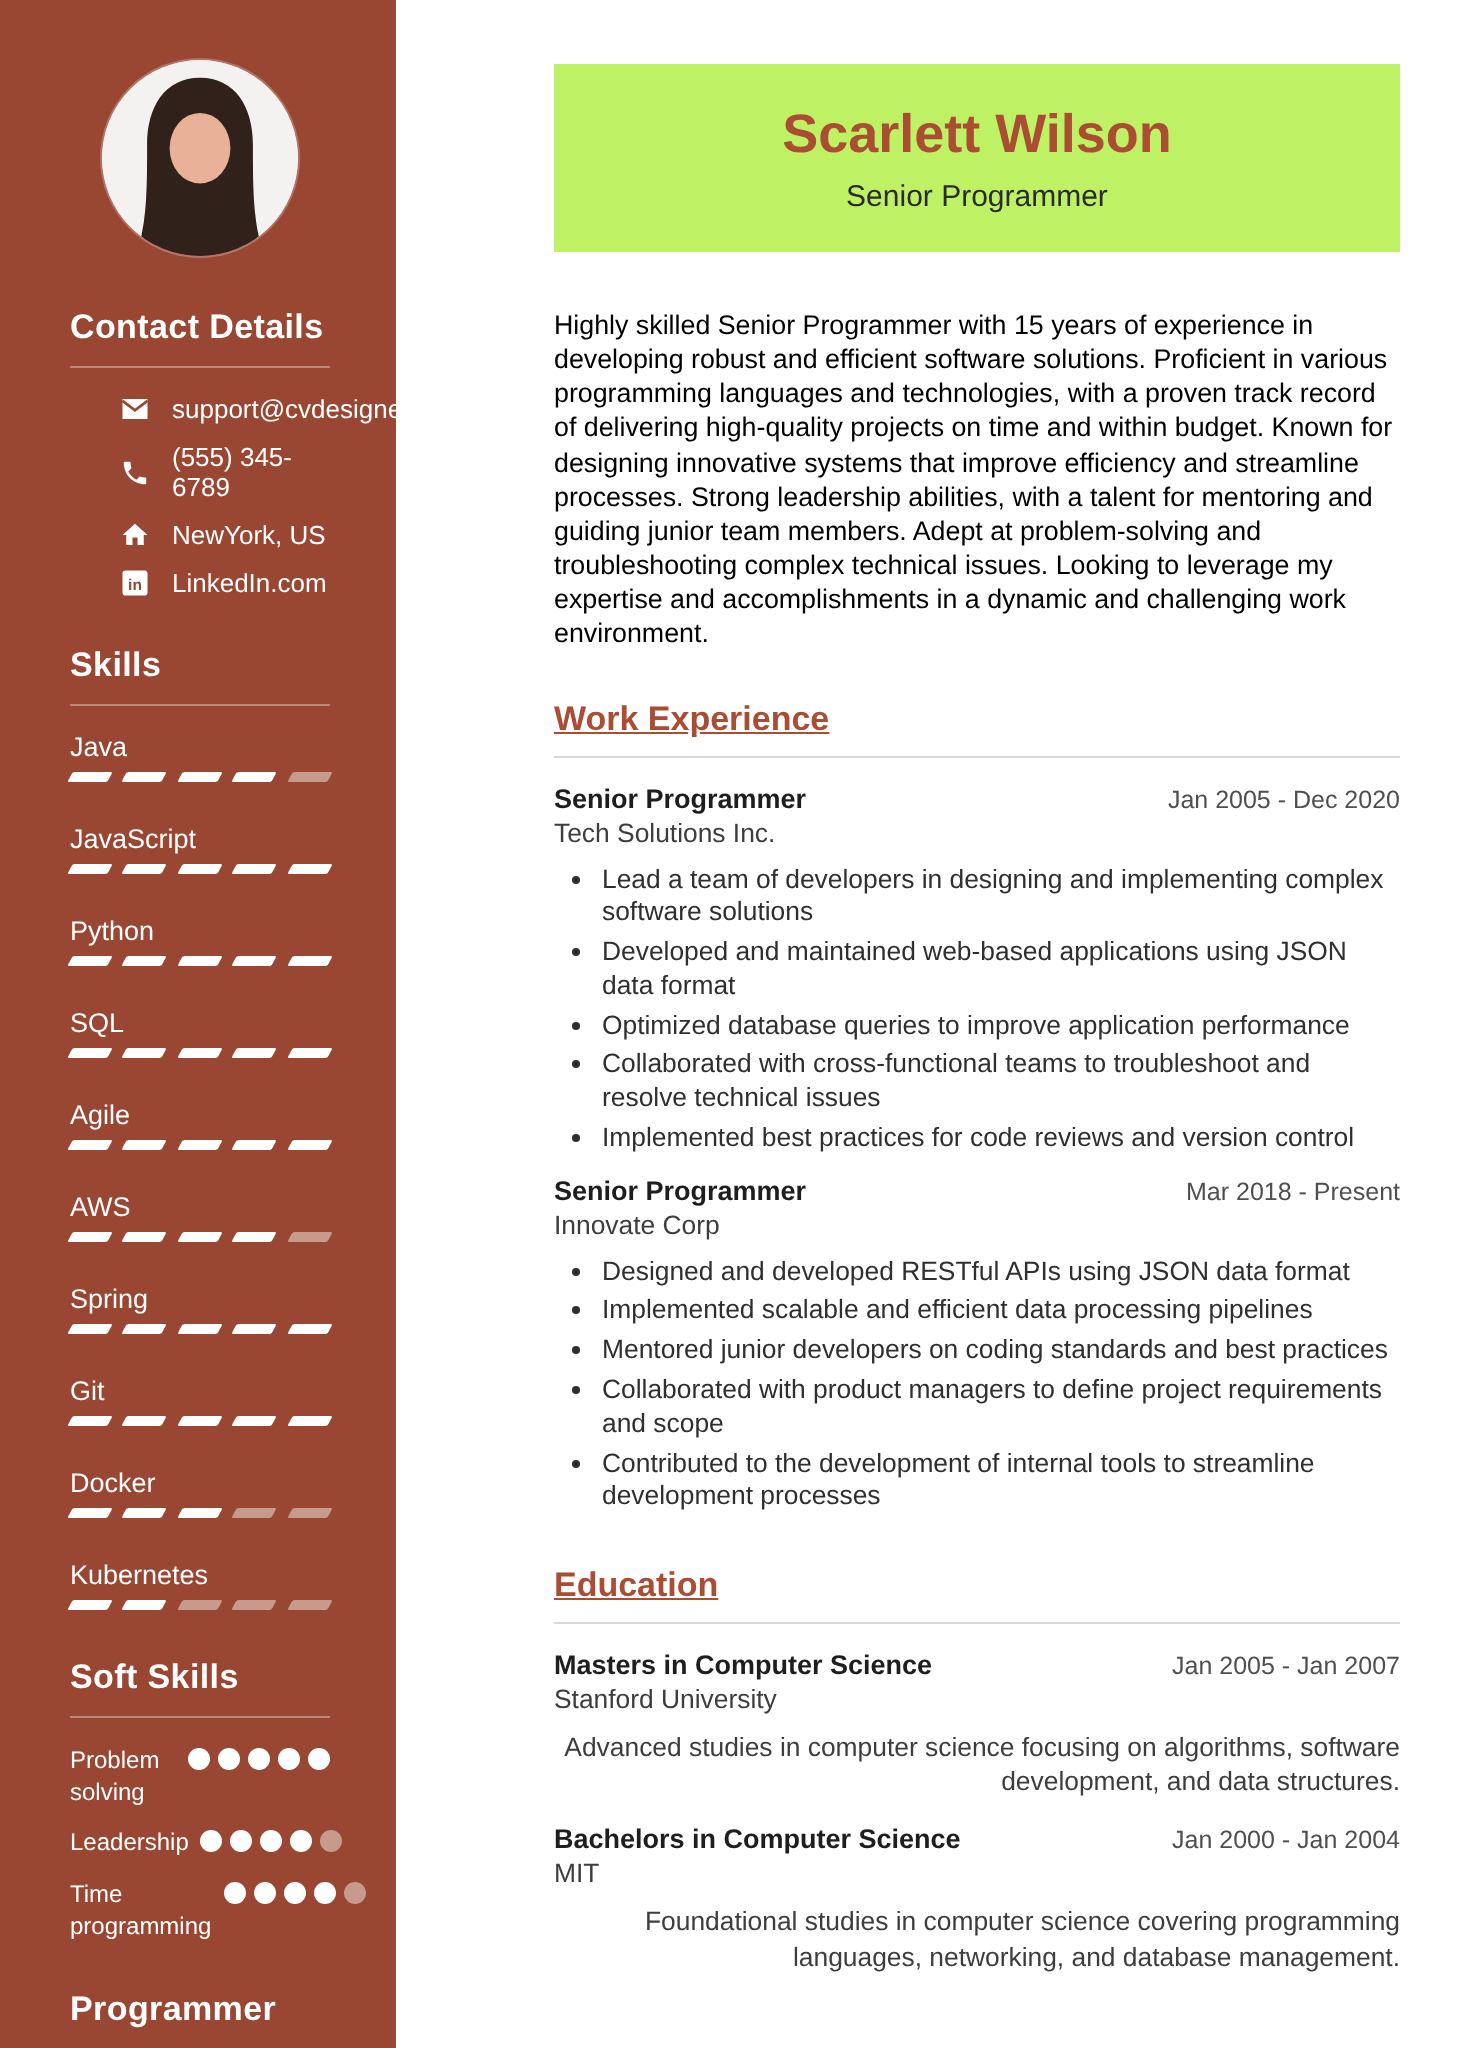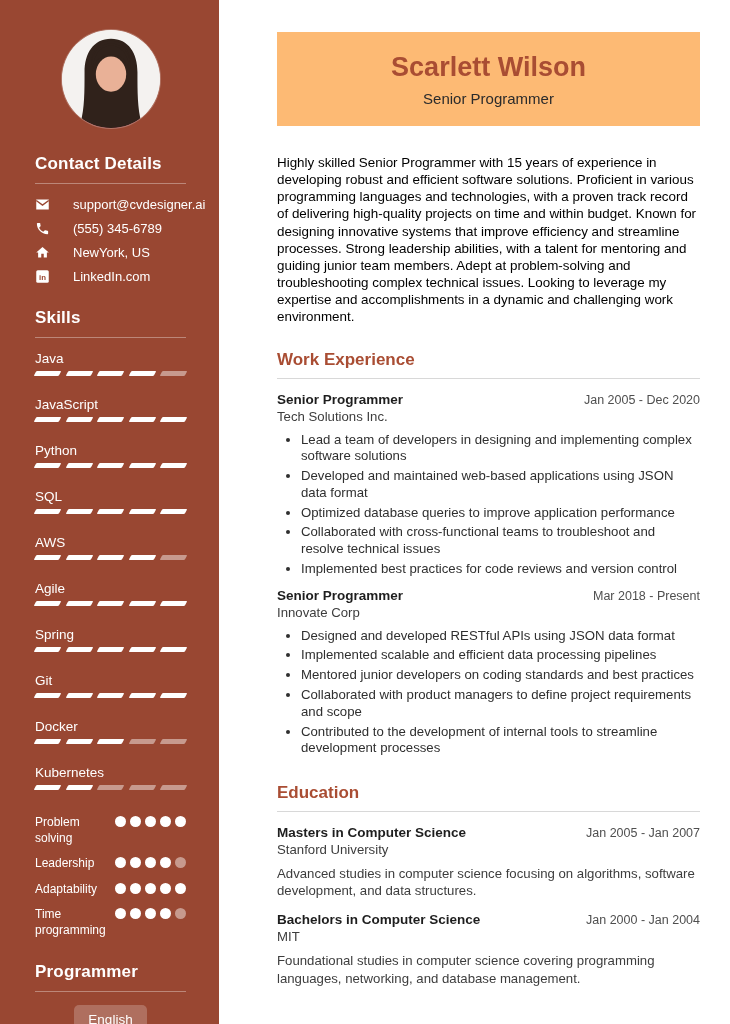--- a/index.html
+++ b/index.html
@@ -5,37 +5,37 @@
   html,body{margin:0;padding:0;}
   body{
     width:730px;height:1024px;overflow:hidden;
     font-family:"Liberation Sans","DejaVu Sans",sans-serif;
     background:#ffffff;
   }
   .page{position:relative;width:730px;height:1024px;background:#fff;overflow:hidden;}
 
   
   .sidebar{
-    position:absolute;left:0;top:0;bottom:0;width:219px;
+    position:absolute;left:0;top:0;bottom:0;width:198px;
     background:#994732;color:#fff;box-sizing:border-box;
     padding:30px 33px 20px 35px;
   }
   .photo{
     width:98px;height:98px;border-radius:50%;overflow:hidden;
     margin:0 auto 26px auto;background:#f4f2f0;
     box-shadow:0 0 0 1px rgba(255,255,255,0.25);
   }
   .photo svg{display:block;width:100%;height:100%;}
   .side-section{margin-bottom:24px;}
   .side-heading{
     font-size:17px;font-weight:bold;letter-spacing:.2px;
     padding-bottom:9px;margin:0 0 13px 0;
     border-bottom:1px solid rgba(255,255,255,0.35);
   }
-  .contact-row{display:flex;align-items:center;gap:23px;margin-bottom:9px;font-size:13px;}
+  .contact-row{display:flex;align-items:center;gap:11px;margin-bottom:9px;font-size:13px;margin-left:25px;}
   .cicon{width:15px;height:15px;flex:0 0 15px;display:inline-flex;}
   .cicon svg{width:15px;height:15px;}
 
   .skill{margin-bottom:21px;}
   .skill-name{font-size:13.5px;margin-bottom:5px;}
   .bar{display:flex;gap:7px;}
   .bar span{height:5px;flex:1;transform:skewX(-28deg);border-radius:1px;}
   .bar span.on{background:#ffffff;}
   .bar span.off{background:rgba(255,255,255,0.45);}
 
@@ -51,41 +51,42 @@
     background:rgba(255,255,255,0.22);border-radius:5px;
     padding:7px 14px;font-size:13.5px;
   }
 
   
   .main{
     position:absolute;left:247px;right:0;top:0;bottom:0;
     box-sizing:border-box;padding:32px 30px 0 30px;
   }
   .name-box{
-    background:#fdba74;text-align:center;
+    background:#bef264;text-align:center;
     padding:20px 10px 19px 10px;margin-bottom:28px;
   }
   .name{font-size:27px;font-weight:bold;color:#a94d33;margin:0 0 7px 0;}
   .job-title-sub{font-size:15px;color:#2b2b2b;margin:0;}
 
   .summary{font-size:13.4px;line-height:1.28;color:#000000;margin:0 0 24px 0;}
 
   .main-heading{
     font-size:17px;font-weight:bold;color:#a94d33;
     padding-bottom:8px;margin:0 0 13px 0;
     border-bottom:1px solid #d8d8d8;
+    text-decoration:underline;
   }
   .entry-head{display:flex;justify-content:space-between;align-items:baseline;}
   .entry-title{font-size:13.5px;font-weight:bold;color:#1e1e1e;}
   .entry-date{font-size:12.5px;color:#4f4f4f;white-space:nowrap;}
   .entry-org{font-size:13.2px;color:#3d3d3d;margin:2px 0 8px 0;}
   ul.bullets{margin:0 0 10px 0;padding-left:24px;}
   ul.bullets li{font-size:13.2px;line-height:1.27;color:#2f2f2f;margin-bottom:3px;}
   ul.bullets li::marker{color:#2f2f2f;}
-  .edu-desc{font-size:13.2px;line-height:1.3;color:#3d3d3d;margin:7px 0 13px 0;}
+  .edu-desc{font-size:13.2px;line-height:1.3;color:#3d3d3d;margin:7px 0 13px 0;text-align:right;}
   .section{margin-bottom:14px;}
   .section.education{margin-top:26px;}
 </style>
 </head>
 <body>
 
 <div class="page">
 
   <aside class="sidebar">
 
@@ -184,42 +185,42 @@
             <div class="bar">
               <span class="on"></span>
               <span class="on"></span>
               <span class="on"></span>
               <span class="on"></span>
               <span class="on"></span>
             </div>
           </div>
 
           <div class="skill">
+            <div class="skill-name">Agile</div>
+            <div class="bar">
+              <span class="on"></span>
+              <span class="on"></span>
+              <span class="on"></span>
+              <span class="on"></span>
+              <span class="on"></span>
+            </div>
+          </div>
+
+          <div class="skill">
             <div class="skill-name">AWS</div>
             <div class="bar">
               <span class="on"></span>
               <span class="on"></span>
               <span class="on"></span>
               <span class="on"></span>
               <span class="off"></span>
             </div>
           </div>
 
           <div class="skill">
-            <div class="skill-name">Agile</div>
-            <div class="bar">
-              <span class="on"></span>
-              <span class="on"></span>
-              <span class="on"></span>
-              <span class="on"></span>
-              <span class="on"></span>
-            </div>
-          </div>
-
-          <div class="skill">
             <div class="skill-name">Spring</div>
             <div class="bar">
               <span class="on"></span>
               <span class="on"></span>
               <span class="on"></span>
               <span class="on"></span>
               <span class="on"></span>
             </div>
           </div>
 
@@ -252,20 +253,21 @@
               <span class="on"></span>
               <span class="off"></span>
               <span class="off"></span>
               <span class="off"></span>
             </div>
           </div>
         </div>
     </div>
 
     <div class="side-section">
+      <div class="side-heading">Soft Skills</div>
       <div>
 
           <div class="soft">
             <span class="soft-name">Problem solving</span>
             <span class="dots">
               <span class="on"></span>
               <span class="on"></span>
               <span class="on"></span>
               <span class="on"></span>
               <span class="on"></span>
@@ -276,30 +278,20 @@
             <span class="soft-name">Leadership</span>
             <span class="dots">
               <span class="on"></span>
               <span class="on"></span>
               <span class="on"></span>
               <span class="on"></span>
               <span class="off"></span>
             </span>
           </div>
 
-          <div class="soft">
-            <span class="soft-name">Adaptability</span>
-            <span class="dots">
-              <span class="on"></span>
-              <span class="on"></span>
-              <span class="on"></span>
-              <span class="on"></span>
-              <span class="on"></span>
-            </span>
-          </div>
 
           <div class="soft">
             <span class="soft-name">Time programming</span>
             <span class="dots">
               <span class="on"></span>
               <span class="on"></span>
               <span class="on"></span>
               <span class="on"></span>
               <span class="off"></span>
             </span>

